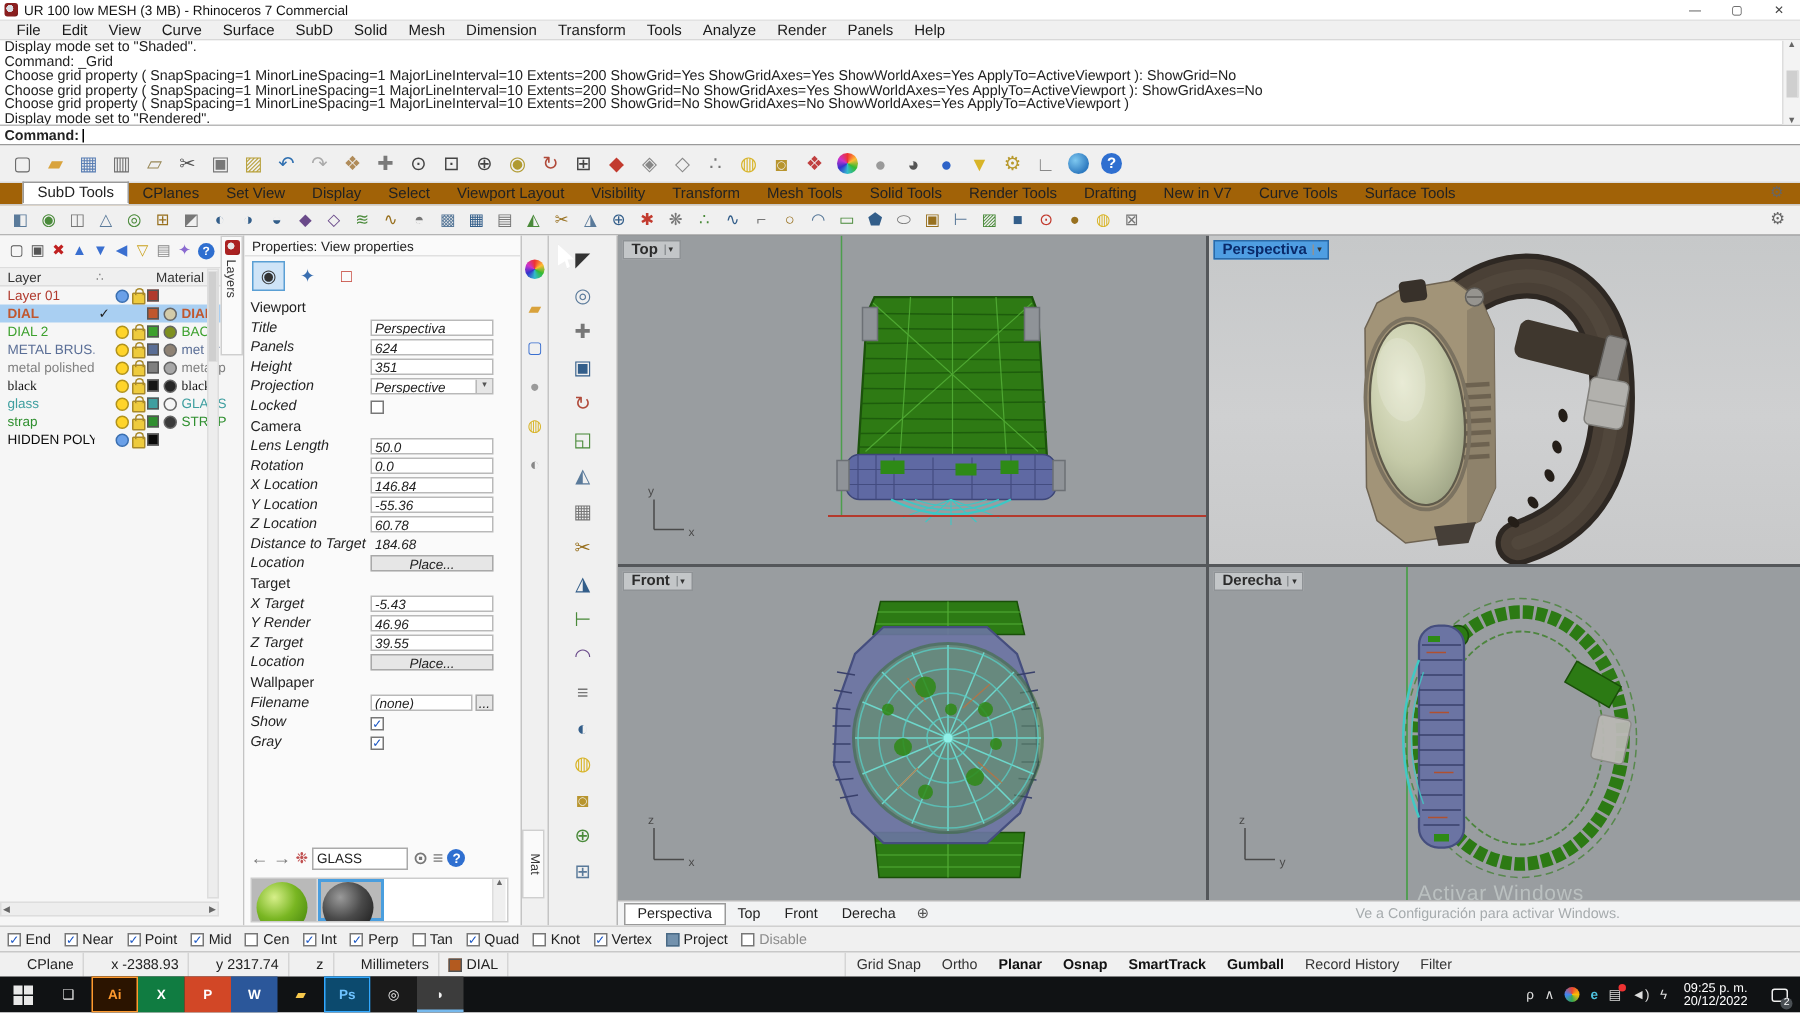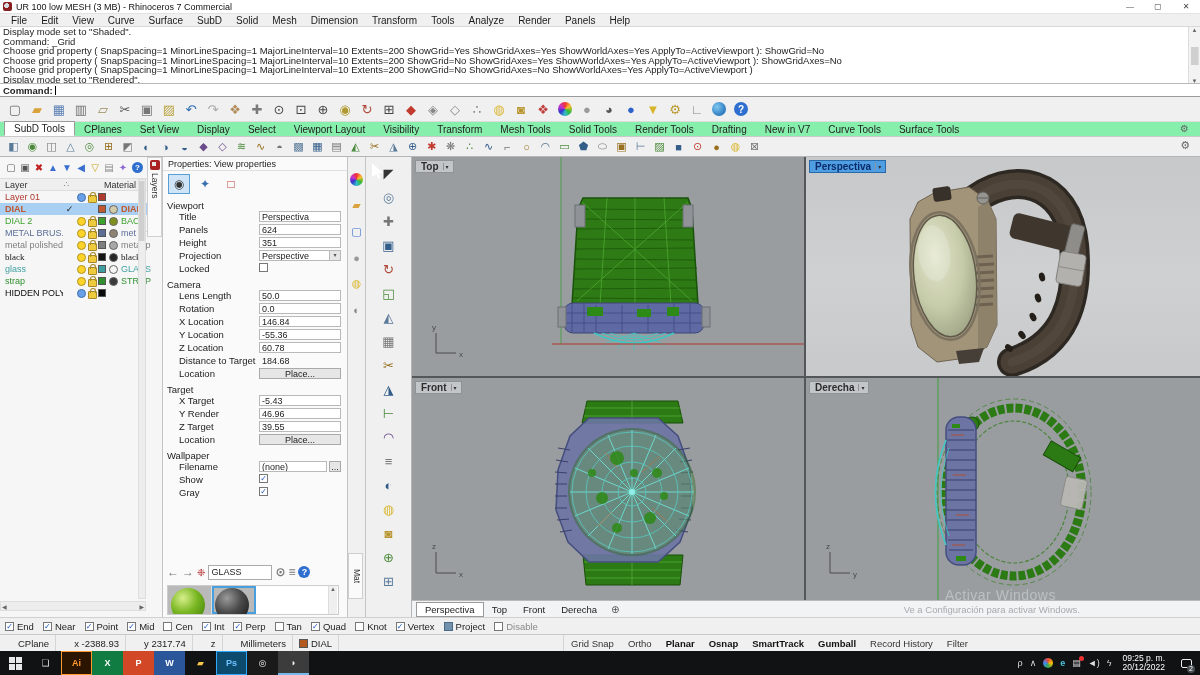--- a/index.html
+++ b/index.html
@@ -25,21 +25,21 @@
   #caret { width:1px; height:9px; background:#000; margin-left:2px; }
 
   
   #toolbar1 { position:absolute; top:97px; left:0; right:0; height:25px; background:#f0f0f0; display:flex; align-items:center; padding-left:4px; border-bottom:1px solid #dcdcdc; }
   .ticon { width:22px; height:21px; display:flex; align-items:center; justify-content:center; font-size:13px; flex:none; }
   .ticon.wheel,.ticon.globe { width:14px; height:14px; margin:0 4px; border-radius:50%; color:transparent; }
   .ticon.wheel { background:conic-gradient(#e33,#fb3,#3b3,#3bc,#33c,#c3c,#e33); }
   .ticon.globe { background:radial-gradient(circle at 35% 35%, #7ec8f0, #2e7ac0 70%); }
   .ticon.help { width:14px; height:14px; margin:0 4px; border-radius:50%; background:#2f6fd0; color:#fff !important; font-size:10px; font-weight:bold; }
 
-  #tabsrow { position:absolute; top:122px; left:0; right:0; height:15px; background:#86efac; display:flex; align-items:flex-end; font-size:10px; padding-left:4px; border-bottom:1px solid #c9c9c9; }
+  #tabsrow { position:absolute; top:122px; left:0; right:0; height:15px; background:#a16207; display:flex; align-items:flex-end; font-size:10px; padding-left:15px; border-bottom:1px solid #c9c9c9; }
   .ttab { padding:1px 9px; color:#222; white-space:nowrap; }
   .ttab.active { background:#fff; border:1px solid #9a9a9a; border-bottom:1px solid #fff; }
   #tabsgear { margin-left:auto; margin-right:6px; font-size:10px; color:#666; }
 
   #toolbar2 { position:absolute; top:137px; left:0; right:0; height:20px; background:#f0f0f0; display:flex; align-items:center; padding-left:4px; border-bottom:1px solid #b5b5b5; }
   .sicon { width:19px; height:17px; display:flex; align-items:center; justify-content:center; font-size:11px; flex:none; }
   #tb2gear { margin-left:auto; margin-right:5px; font-size:11px; color:#666; }
 
   
   #layerspanel { position:absolute; top:157px; left:0; width:163px; height:460px; background:#f6f6f6; border-right:1px solid #c4c4c4; }
@@ -72,21 +72,21 @@
   #lvtab .vtxt { writing-mode:vertical-rl; font-size:8.5px; color:#333; }
   #lhscroll { position:absolute; left:0; bottom:6px; width:146px; height:10px; background:#ededed; border:1px solid #ddd; display:flex; justify-content:space-between; align-items:center; font-size:6px; color:#666; padding:0 1px; }
 
   
   #propspanel { position:absolute; top:157px; left:163px; width:185px; height:460px; background:#fafafa; border-right:1px solid #c4c4c4; font-size:9.5px; }
   #ptitle { height:14px; padding:2px 0 0 5px; font-size:9px; color:#222; border-bottom:1px solid #e0e0e0; white-space:nowrap; }
   #ptabs { height:26px; display:flex; align-items:center; gap:4px; padding-left:5px; }
   .ptab { width:22px; height:20px; display:flex; align-items:center; justify-content:center; font-size:12px; color:#333; }
   .ptab.active { background:#cfe4f7; border:1px solid #5a9fd4; }
   .psec { height:14px; padding:3px 0 0 4px; color:#222; }
-  .prow { height:13px; display:flex; align-items:flex-start; padding-left:16px; }
+  .prow { height:13px; display:flex; align-items:flex-end; padding-left:4px;font-style:italic; }
   .plabel { width:80px; flex:none; color:#222; white-space:nowrap; }
   .pfield { width:82px; height:11px; background:#fff; border:1px solid #b9b9b9; font-size:9px; padding:0 2px; line-height:10px; white-space:nowrap; overflow:hidden; }
   .pfield.flat { background:transparent; border-color:transparent; }
   .pfield.dd { position:relative; }
   .pfield.dd .dda { position:absolute; right:0; top:0; width:11px; height:9px; background:#e6e6e6; border-left:1px solid #b9b9b9; font-size:6px; text-align:center; line-height:9px; color:#555; }
   .pbtn { width:82px; height:11px; background:#e6e6e6; border:1px solid #a9a9a9; font-size:9px; text-align:center; line-height:10px; }
   .cb { width:9px; height:9px; background:#fff; border:1px solid #777; font-size:8px; line-height:8px; text-align:center; color:#1a56c4; flex:none; }
   .pfield.short { width:68px; }
   .pbtn.mini { width:12px; margin-left:2px; }
 

